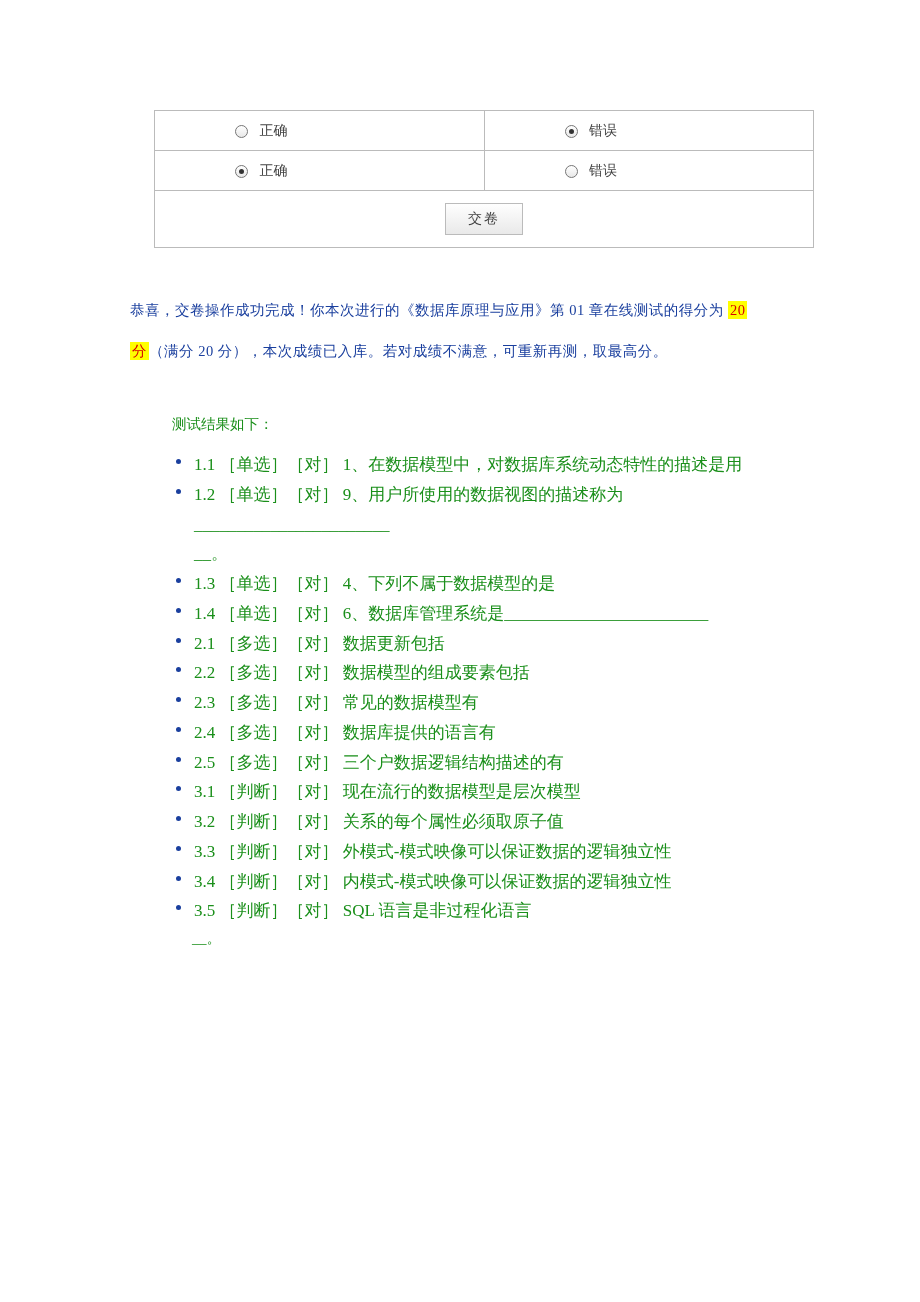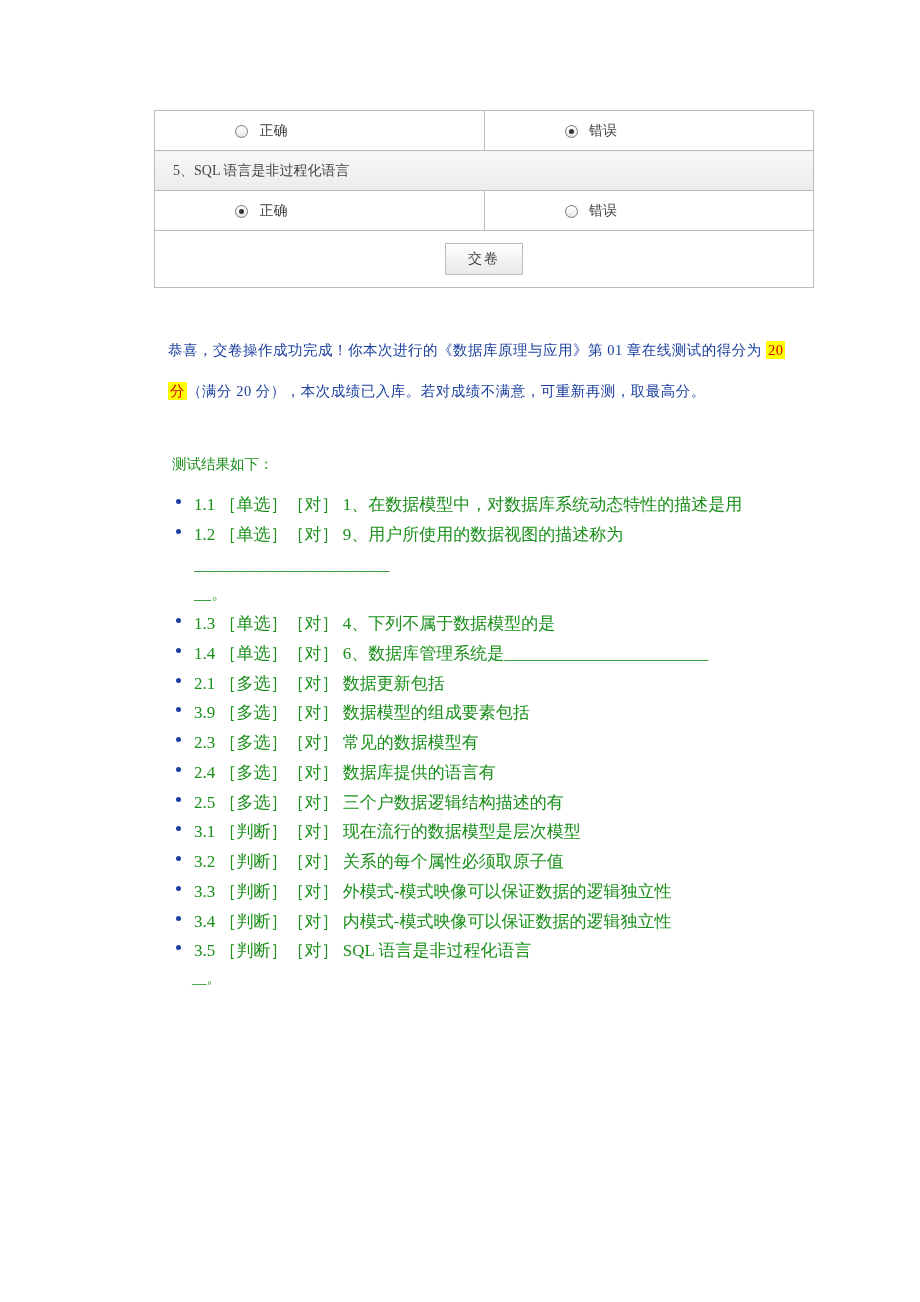--- a/index.html
+++ b/index.html
@@ -62,21 +62,20 @@
       font-family: inherit;
       letter-spacing: 2px;
     }
     .congrats {
       margin-top: 42px;
       color: #1a3f9e;
       font-size: 14.5px;
       line-height: 2.8;
       letter-spacing: 0.5px;
       text-align: justify;
-      margin-left: 38px;
     }
     .hl { background: #ffff00; color: #d60000; padding: 1px 2px; }
     .subhead {
       color: #1a8f1a;
       font-size: 14.5px;
       margin-top: 44px;
       padding-left: 42px;
     }
     ul.results {
       list-style: none;
@@ -110,23 +109,20 @@
         <tr class="opt-row">
       <td class="opt-cell">
         <span class="radio" id="r1a"></span>
         <span>正确</span>
       </td>
       <td class="opt-cell">
         <span class="radio sel" id="r1b"></span>
         <span>错误</span>
       </td>
     </tr>
-    <tr>
-      <td colspan="2" class="qrow">5、SQL 语言是非过程化语言</td>
-    </tr>
     <tr class="opt-row">
       <td class="opt-cell">
         <span class="radio sel" id="r2a"></span>
         <span>正确</span>
       </td>
       <td class="opt-cell">
         <span class="radio" id="r2b"></span>
         <span>错误</span>
       </td>
     </tr>
@@ -146,21 +142,21 @@
 
   <div class="subhead">测试结果如下：</div>
 
   <ul class="results" id="results-list">
       <li>1.1 ［单选］［对］ 1、在数据模型中，对数据库系统动态特性的描述是用</li>
       <li>1.2 ［单选］［对］ 9、用户所使用的数据视图的描述称为_______________________</li>
       <li class="" data-nobullet="1" style="padding-left: 22px; color: rgb(26, 143, 26);">__。</li>
       <li>1.3 ［单选］［对］ 4、下列不属于数据模型的是</li>
       <li>1.4 ［单选］［对］ 6、数据库管理系统是________________________</li>
       <li>2.1 ［多选］［对］ 数据更新包括</li>
-      <li>3.9 ［多选］［对］ 数据模型的组成要素包括</li>
+      <li>2.2 ［多选］［对］ 数据模型的组成要素包括</li>
       <li>2.3 ［多选］［对］ 常见的数据模型有</li>
       <li>2.4 ［多选］［对］ 数据库提供的语言有</li>
       <li>2.5 ［多选］［对］ 三个户数据逻辑结构描述的有</li>
       <li>3.1 ［判断］［对］ 现在流行的数据模型是层次模型</li>
       <li>3.2 ［判断］［对］ 关系的每个属性必须取原子值</li>
       <li>3.3 ［判断］［对］ 外模式-模式映像可以保证数据的逻辑独立性</li>
       <li>3.4 ［判断］［对］ 内模式-模式映像可以保证数据的逻辑独立性</li>
       <li>3.5 ［判断］［对］ SQL 语言是非过程化语言</li>
     </ul>
     <div class="cont-indent">__。</div>

